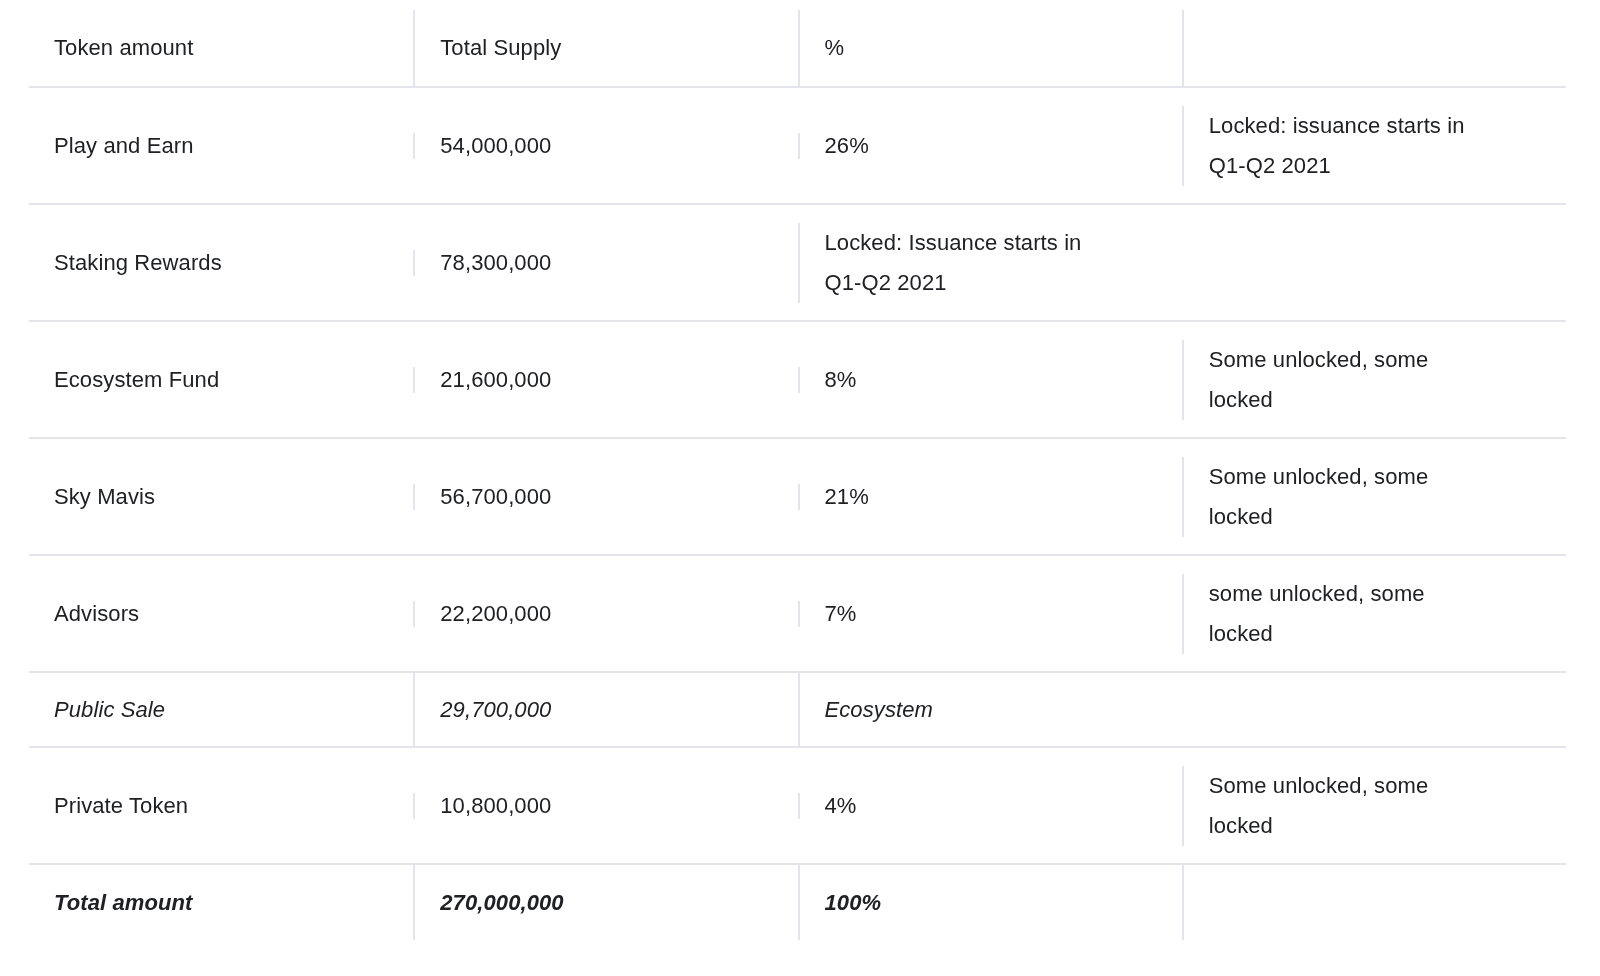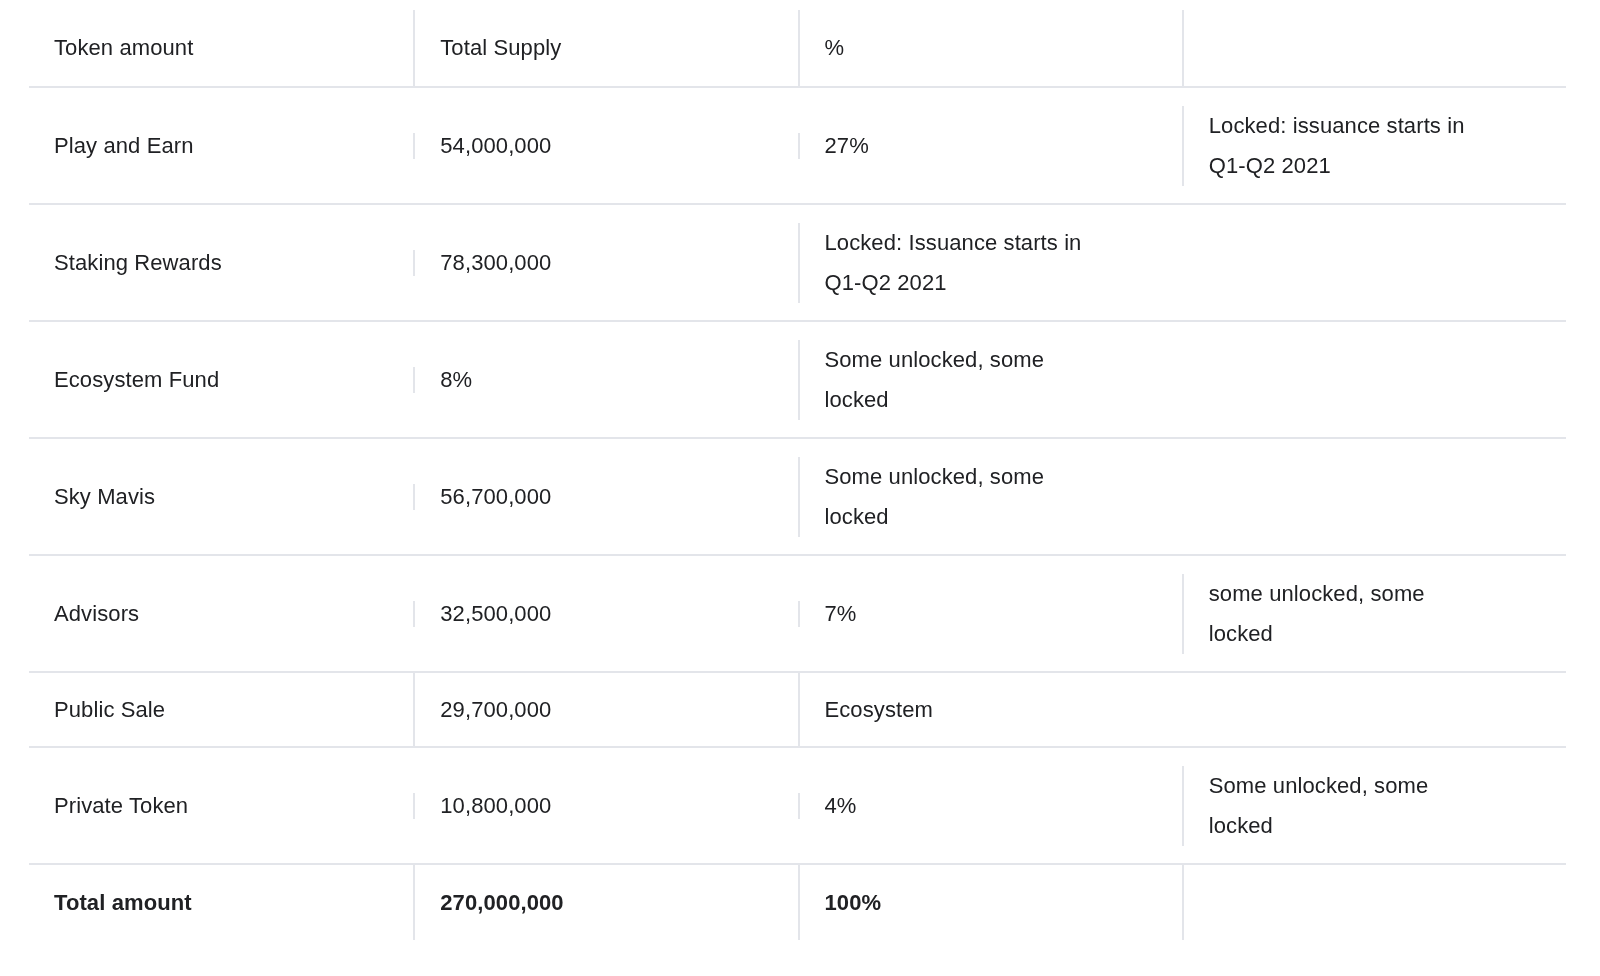--- a/index.html
+++ b/index.html
@@ -28,68 +28,70 @@
     display: flex;
     align-items: center;
     padding-left: 25px;
     padding-right: 22px;
     font-size: 22px;
     letter-spacing: 0.1px;
   }
   .cell + .cell { border-left: 2px solid #e3e5ea; }
   .h-header { height: 78px; }
   .h-tall   { height: 117px; align-items: center; }
-  .h-short  { height: 75px; }
+  .h-short  { height: 75px; font-style: italic; }
   .note { white-space: pre-line; line-height: 40px; }
   .bold { font-weight: 700; }
 </style>
 </head>
 <body>
 
 <div class="table-wrap">
 
   <div class="trow h-header">
     <div class="cell">Token amount</div>
     <div class="cell">Total Supply</div>
     <div class="cell">%</div>
     <div class="cell"></div>
   </div>
 
   <div class="trow h-tall">
     <div class="cell">Play and Earn</div>
     <div class="cell">54,000,000</div>
-    <div class="cell">27%</div>
+    <div class="cell">26%</div>
     <div class="cell note">Locked: issuance starts in
 Q1-Q2 2021</div>
   </div>
 
   <div class="trow h-tall">
     <div class="cell">Staking Rewards</div>
     <div class="cell">78,300,000</div>
     <div class="cell note">Locked: Issuance starts in
 Q1-Q2 2021</div>
   </div>
 
   <div class="trow h-tall">
     <div class="cell">Ecosystem Fund</div>
+    <div class="cell">21,600,000</div>
     <div class="cell">8%</div>
     <div class="cell note">Some unlocked, some
 locked</div>
   </div>
 
   <div class="trow h-tall">
     <div class="cell">Sky Mavis</div>
     <div class="cell">56,700,000</div>
+    <div class="cell">21%</div>
     <div class="cell note">Some unlocked, some
 locked</div>
   </div>
 
   <div class="trow h-tall">
     <div class="cell">Advisors</div>
-    <div class="cell">32,500,000</div>
+    <div class="cell">22,200,000</div>
     <div class="cell">7%</div>
     <div class="cell note">some unlocked, some
 locked</div>
   </div>
 
   <div class="trow h-short">
     <div class="cell">Public Sale</div>
     <div class="cell">29,700,000</div>
     <div class="cell note">Ecosystem</div>
   </div>

